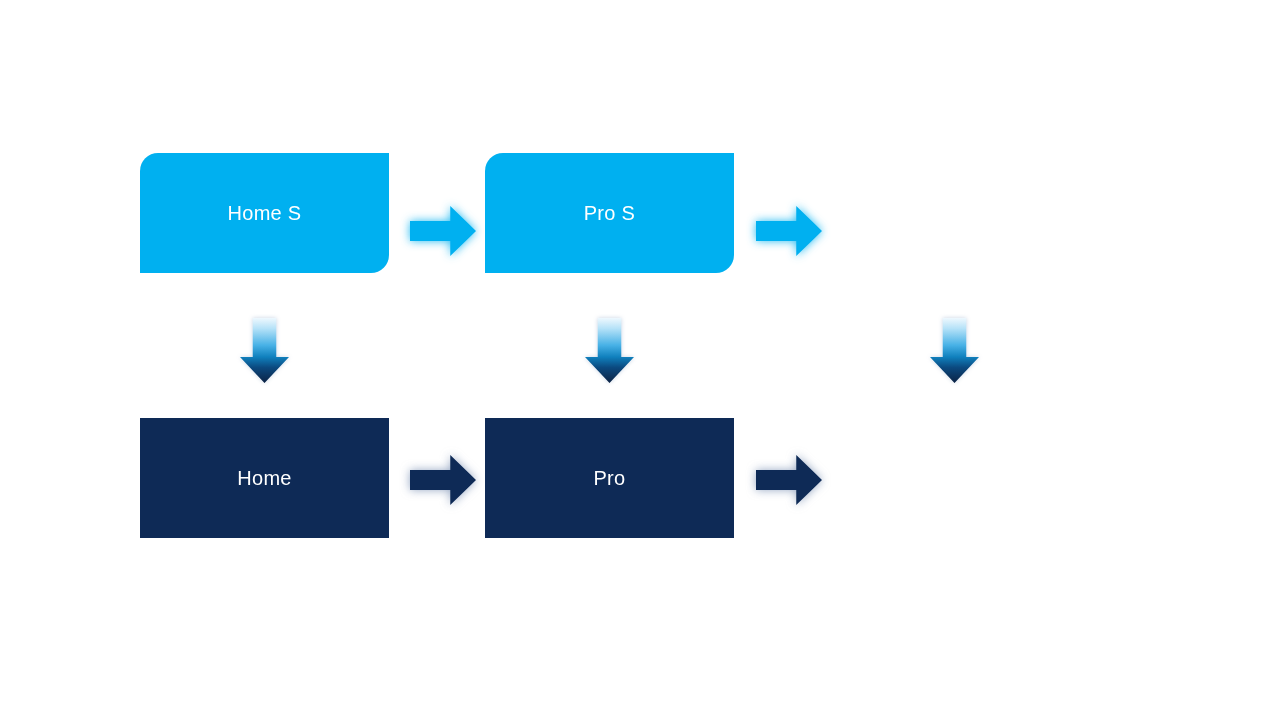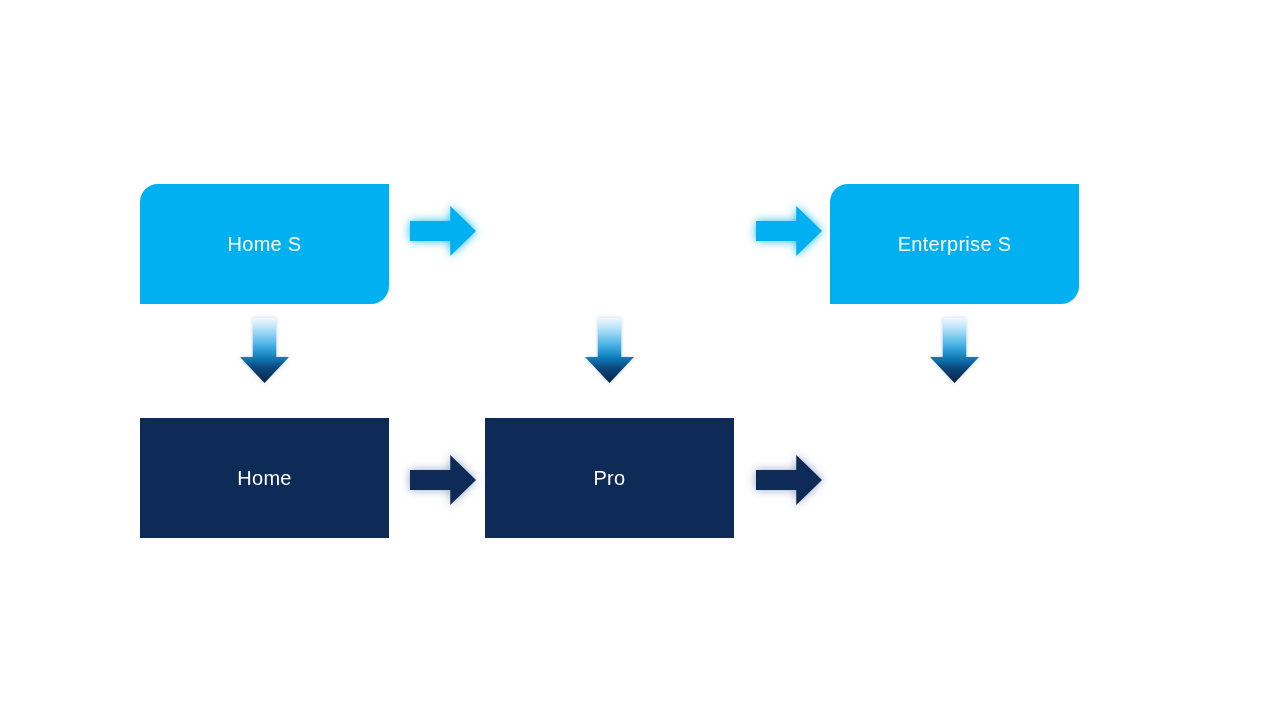--- a/index.html
+++ b/index.html
@@ -20,21 +20,21 @@
     width: 249px;
     height: 120px;
     display: flex;
     align-items: center;
     justify-content: center;
     color: #ffffff;
     font-size: 20px;
     letter-spacing: 0.3px;
   }
   .node.top {
-    top: 184px;
+    top: 153px;
     background: #00B0F0;
     border-radius: 18px 0 18px 0;
     text-align: right;
   }
   .node.bottom {
     top: 418px;
     background: #0E2A56;
     border-radius: 0;
   }
   .n1 { left: 140px; }
@@ -87,22 +87,22 @@
   .da-3 { left: 930px; }
 </style>
 </head>
 <body>
 
 <div class="canvas">
 
   <div class="node top n1">
     <span>Home S</span>
   </div>
-  <div class="node top n3">
-    <span>Enterprise S</span>
+  <div class="node top n2">
+    <span>Pro S</span>
   </div>
 
   <div class="rwrap light ra-top ra-g1">
     <div class="rarrow light"></div>
   </div>
   <div class="rwrap light ra-top ra-g2">
     <div class="rarrow light"></div>
   </div>
 
   <div class="dwrap da-1">

